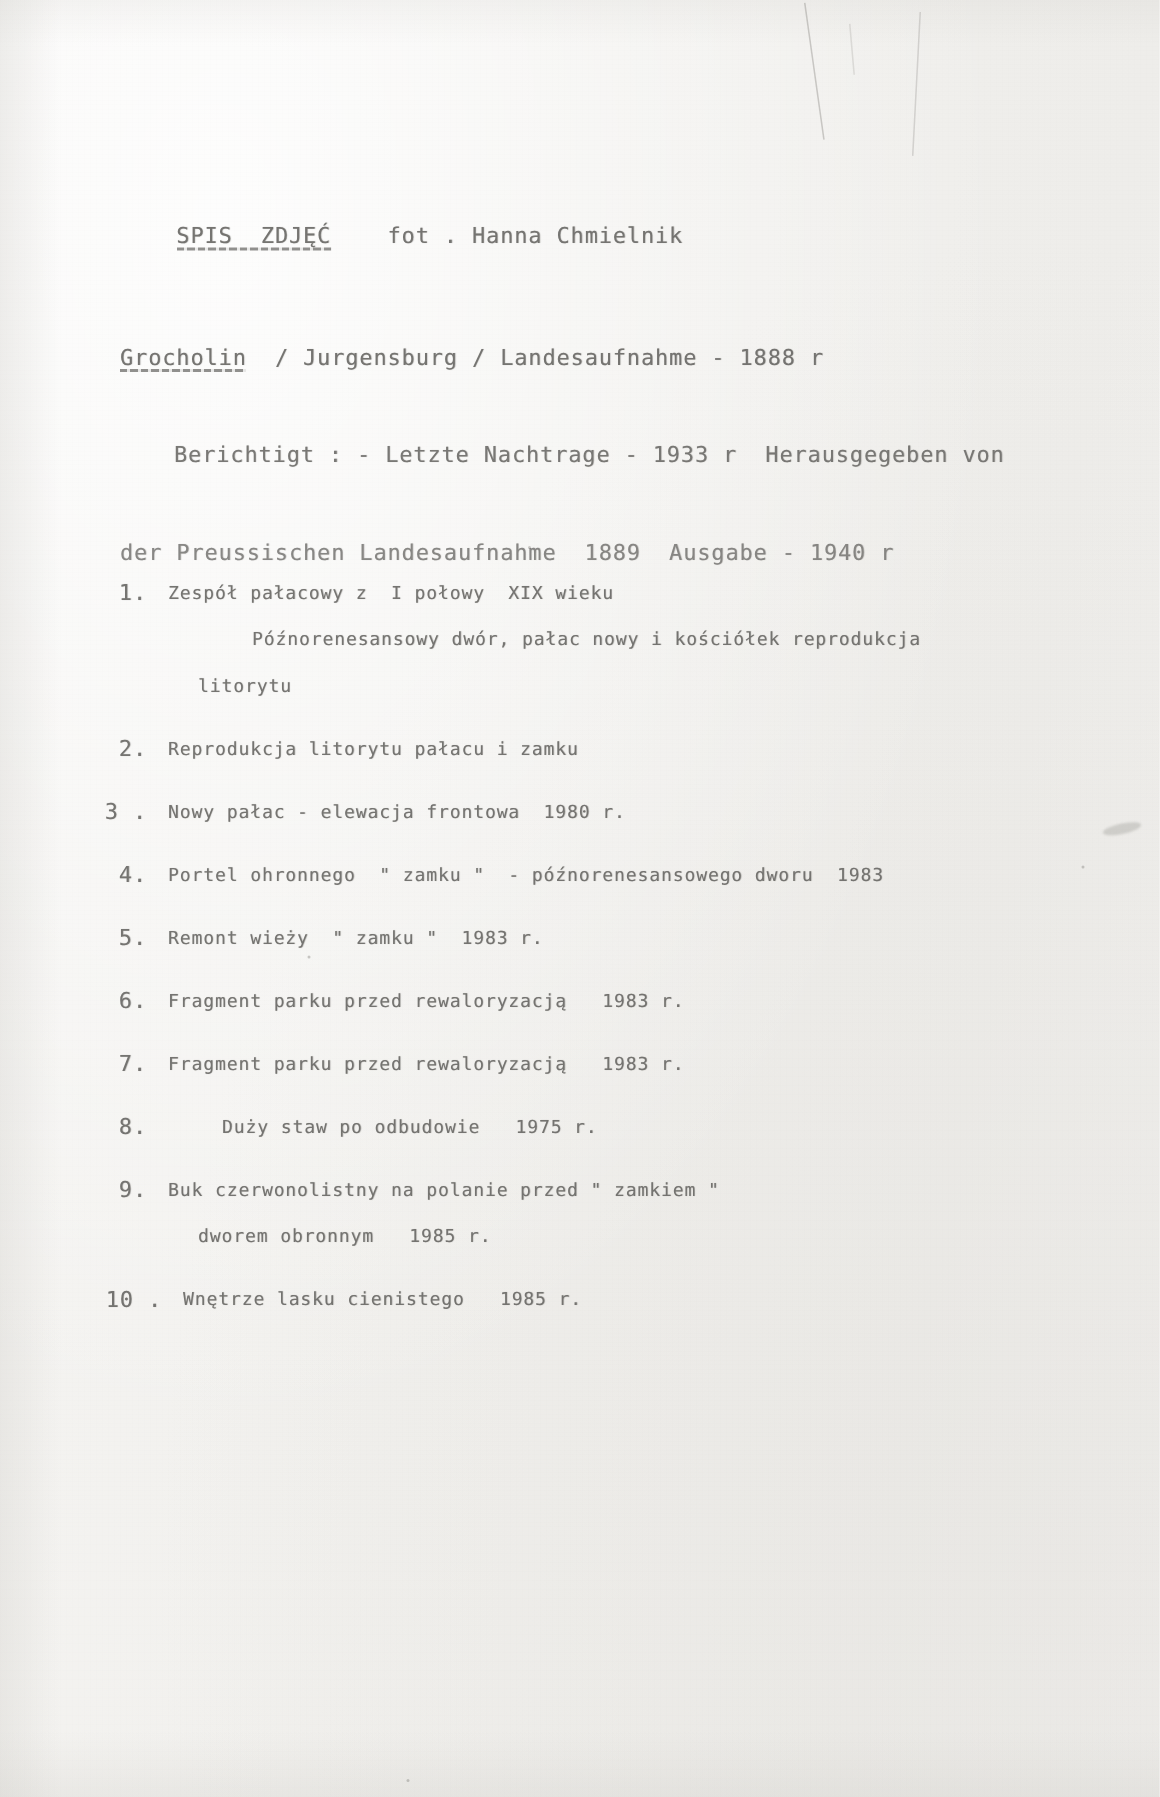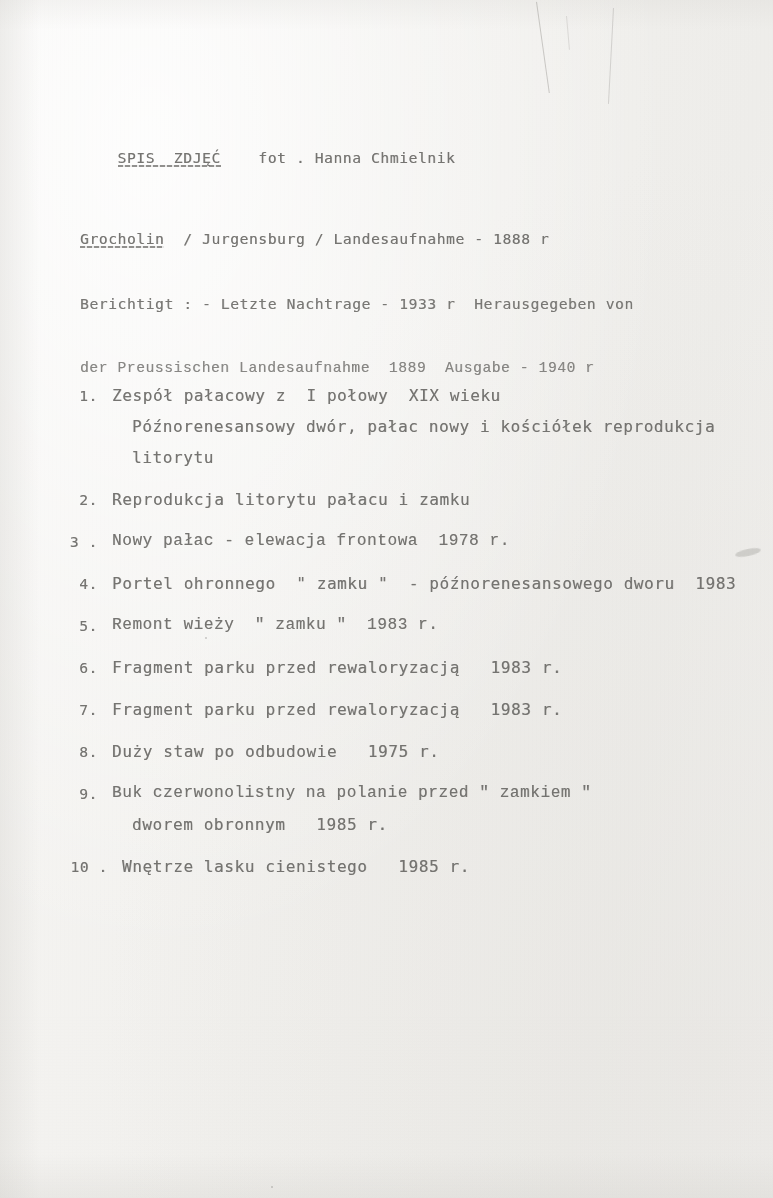--- a/index.html
+++ b/index.html
@@ -99,35 +99,35 @@
     white-space: pre;
     text-shadow: 0.4px 0.3px 0.6px rgba(120,118,114,0.55);
     opacity: .94;
     line-height: 31px;
   }
   .item-lines {
     flex: 1 1 auto;
   }
   .item-lines .tline {
     color: #6d6c69;
-    font-size: 16px;
+    font-size: 12px;
     letter-spacing: 0.6px;
     white-space: pre;
     text-shadow: 0.4px 0.3px 0.6px rgba(120,118,114,0.55);
     opacity: .94;
     line-height: 31px;
     display: block;
   }
   .item-lines .tline.cont {
     padding-left: 20px;
   }
 
   
-  .f1 { opacity: .86; font-family: Liberation Mono, monospace; }
-  .f2 { opacity: .97; }
+  .f1 { opacity: .86; }
+  .f2 { opacity: .97; margin-left: 36px; }
 
   
   .pencil {
     position: absolute;
     pointer-events: none;
     background: rgba(140,138,134,0.42);
     transform-origin: top left;
   }
   .smudge {
     position: absolute;
@@ -185,21 +185,21 @@
     <div class="list-item">
       <div class="item-num">2.</div>
       <div class="item-lines">
         <span class="tline">Reprodukcja litorytu pałacu i zamku</span>
       </div>
     </div>
 
     <div class="list-item">
       <div class="item-num">3 .</div>
       <div class="item-lines">
-        <span class="tline f1">Nowy pałac - elewacja frontowa  1978 r.</span>
+        <span class="tline f1">Nowy pałac - elewacja frontowa  1980 r.</span>
       </div>
     </div>
 
     <div class="list-item">
       <div class="item-num">4.</div>
       <div class="item-lines">
         <span class="tline">Portel ohronnego  " zamku "  - późnorenesansowego dworu  1983</span>
       </div>
     </div>
 

